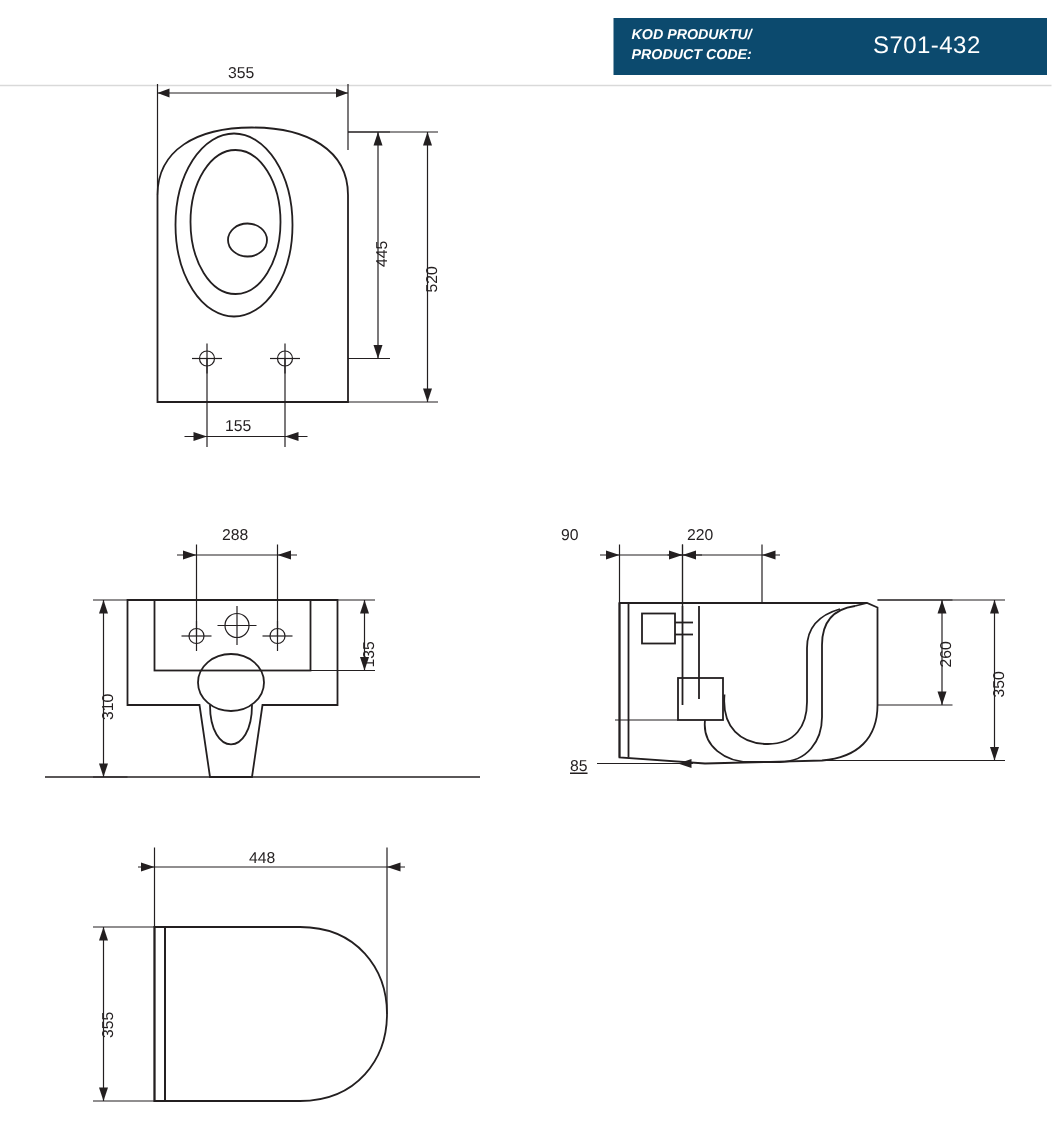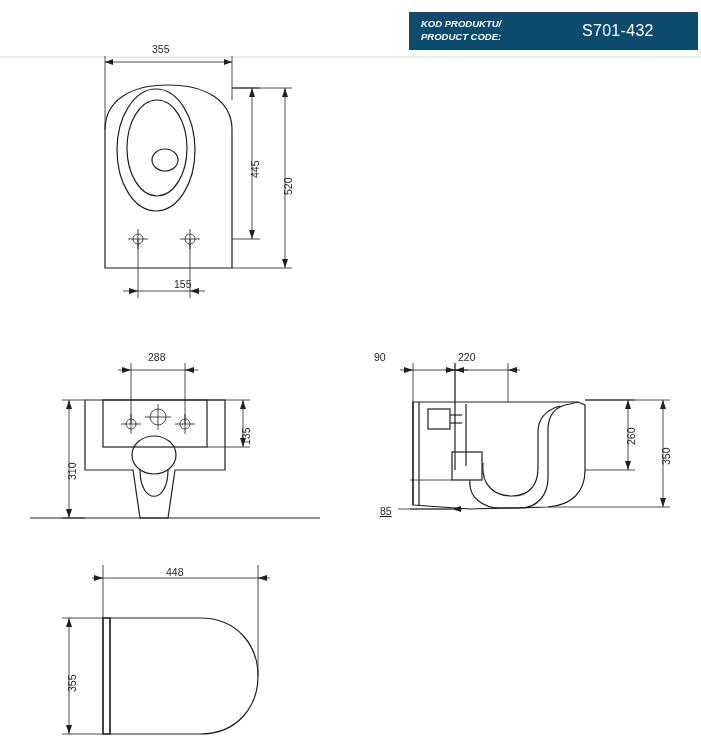--- a/index.html
+++ b/index.html
@@ -241,21 +241,21 @@
       <line x1="103" y1="618" x2="62" y2="618"></line>
       <line x1="103" y1="734" x2="62" y2="734"></line>
       <line x1="69" y1="618" x2="69" y2="734"></line>
       <path d="M69 618 l-3 9 h6 z" fill="#231f20" stroke="none"></path>
       <path d="M69 734 l-3 -9 h6 z" fill="#231f20" stroke="none"></path>
     </g>
 
   </svg>
 
   <div class="dim-text" style="left:152px;top:43px;">355</div>
-  <div class="dim-text" style="left:150px;top:278px;margin-left:24px;">155</div>
+  <div class="dim-text" style="left:150px;top:278px;">155</div>
   <div class="dim-text vert" style="left:249px;top:178px;transform:rotate(-90deg);">445</div>
   <div class="dim-text vert" style="left:282px;top:195px;transform:rotate(-90deg);">520</div>
 
   <div class="dim-text" style="left:148px;top:351px;">288</div>
   <div class="dim-text vert" style="left:240px;top:445px;transform:rotate(-90deg);">135</div>
   <div class="dim-text vert" style="left:66px;top:480px;transform:rotate(-90deg);">310</div>
 
   <div class="dim-text" style="left:374px;top:351px;">90</div>
   <div class="dim-text" style="left:458px;top:351px;">220</div>
   <div class="dim-text" style="left:380px;top:505px;text-decoration:underline;">85</div>

